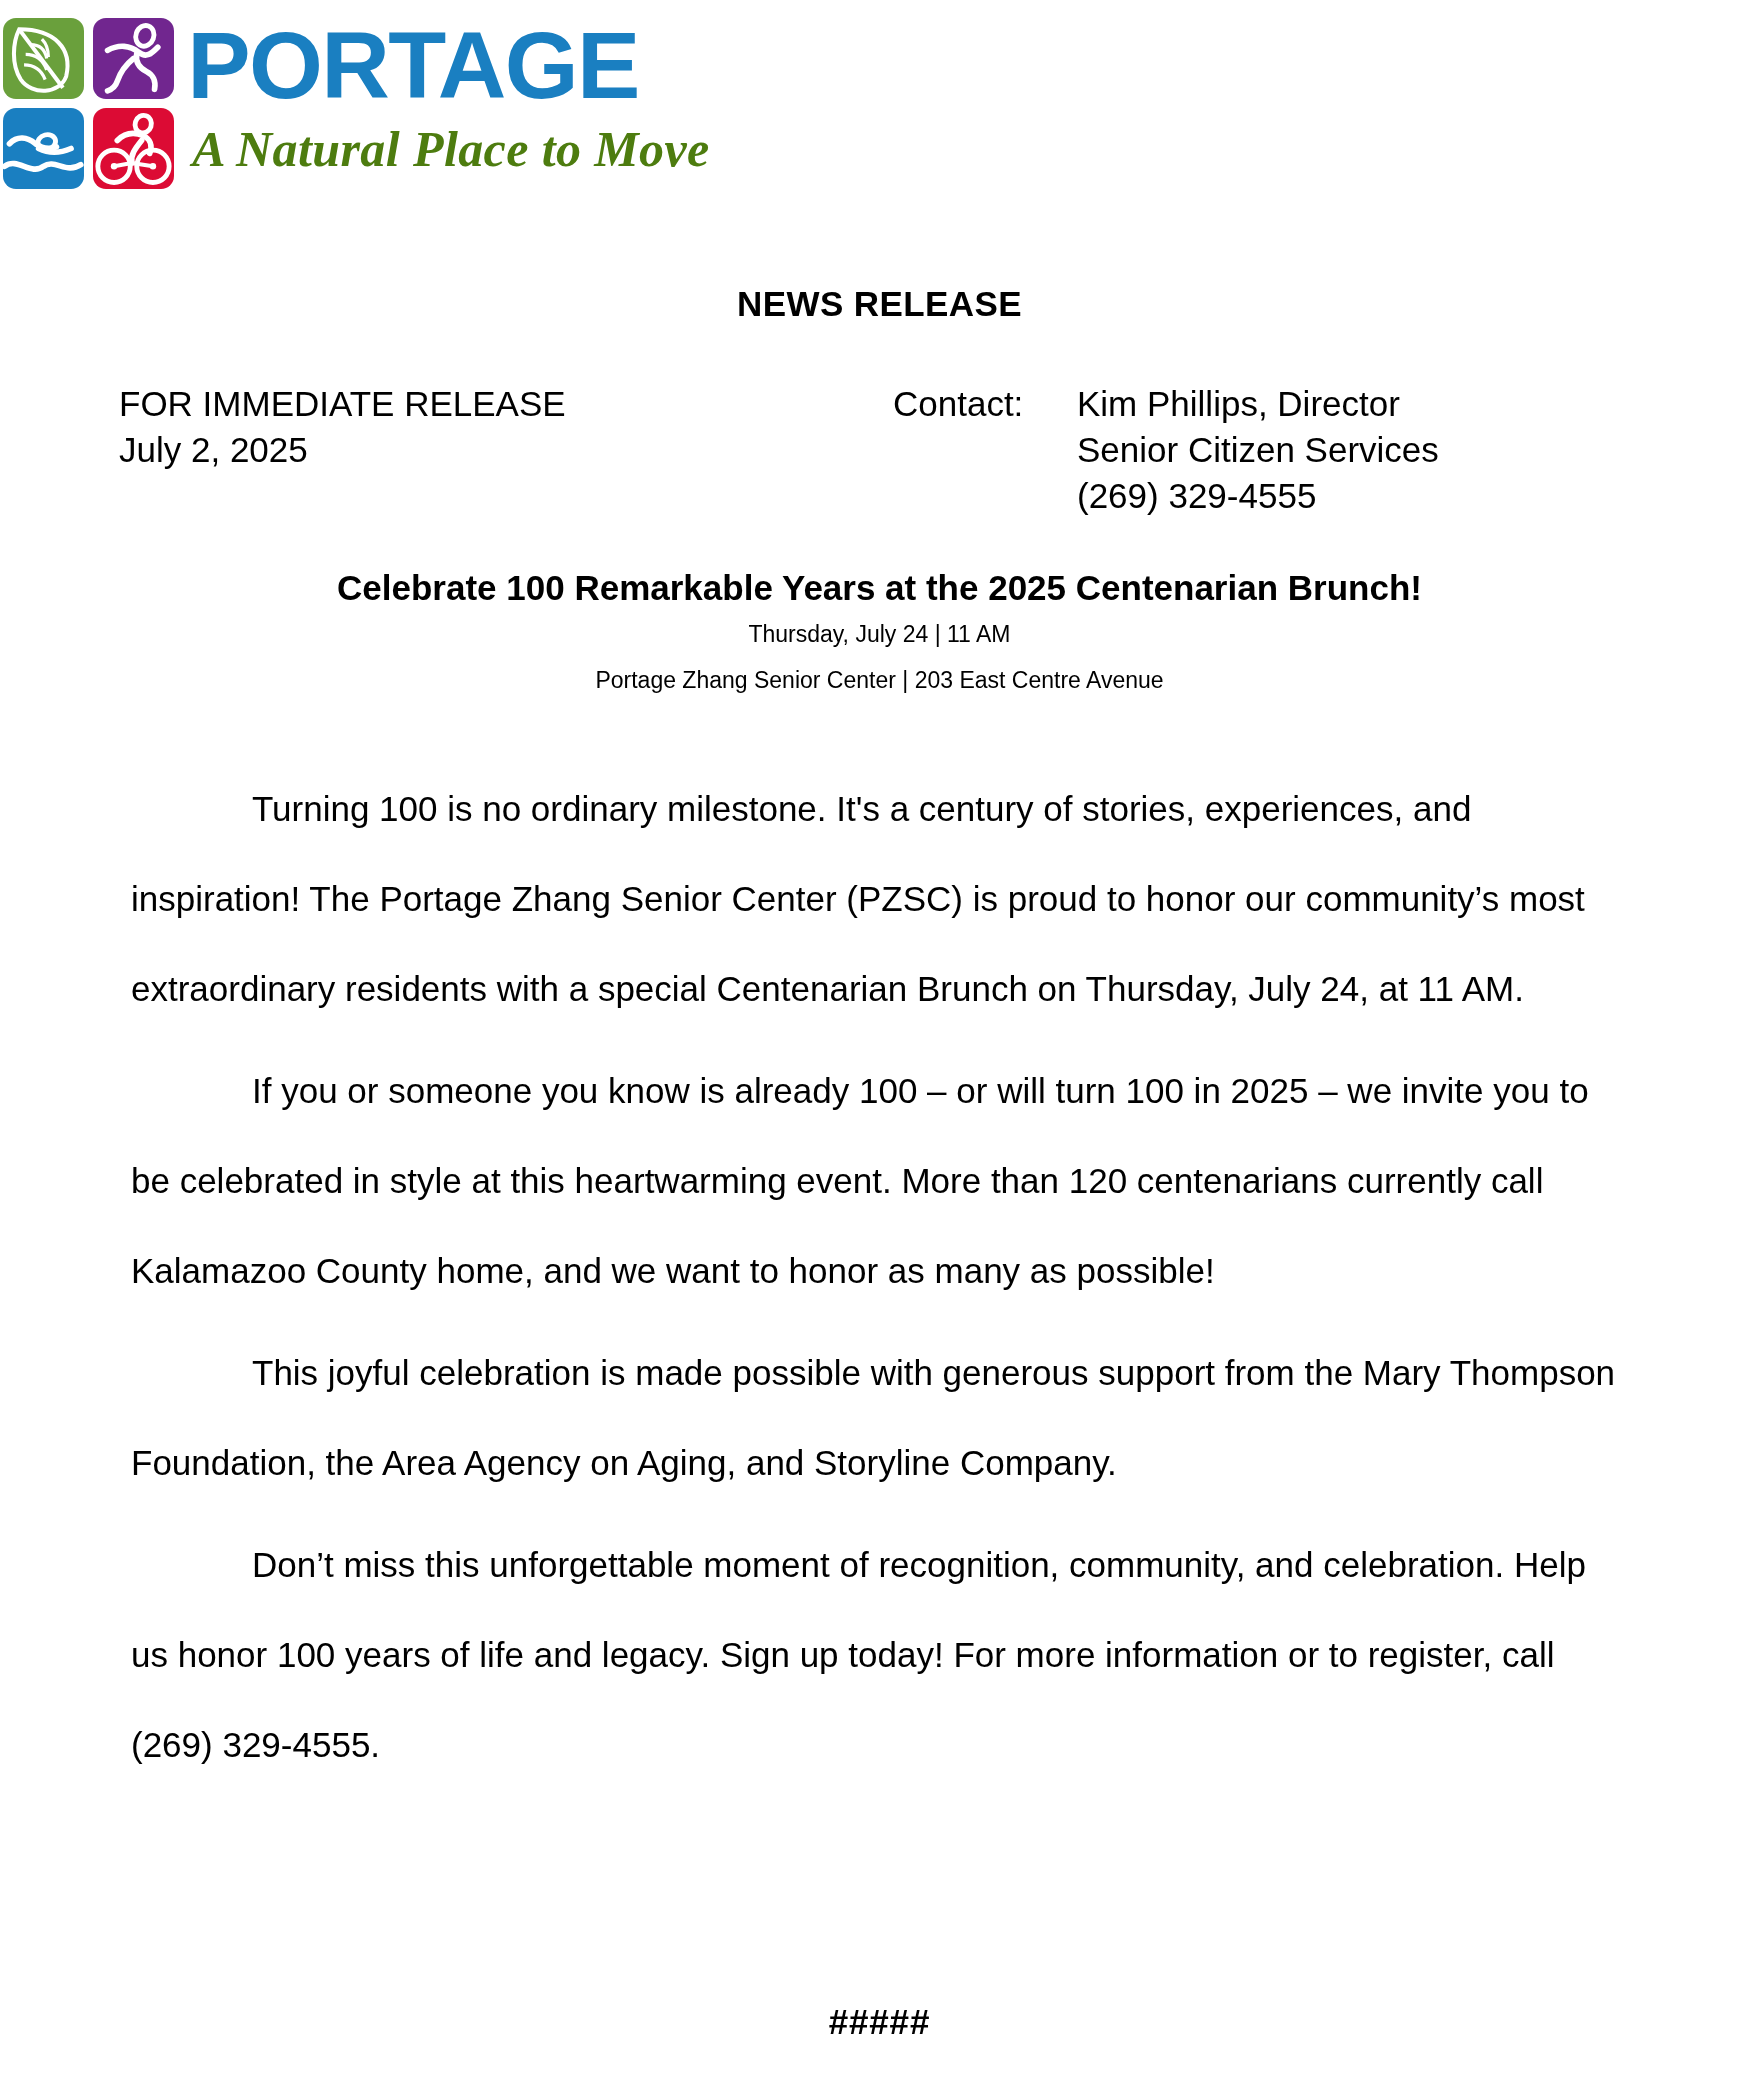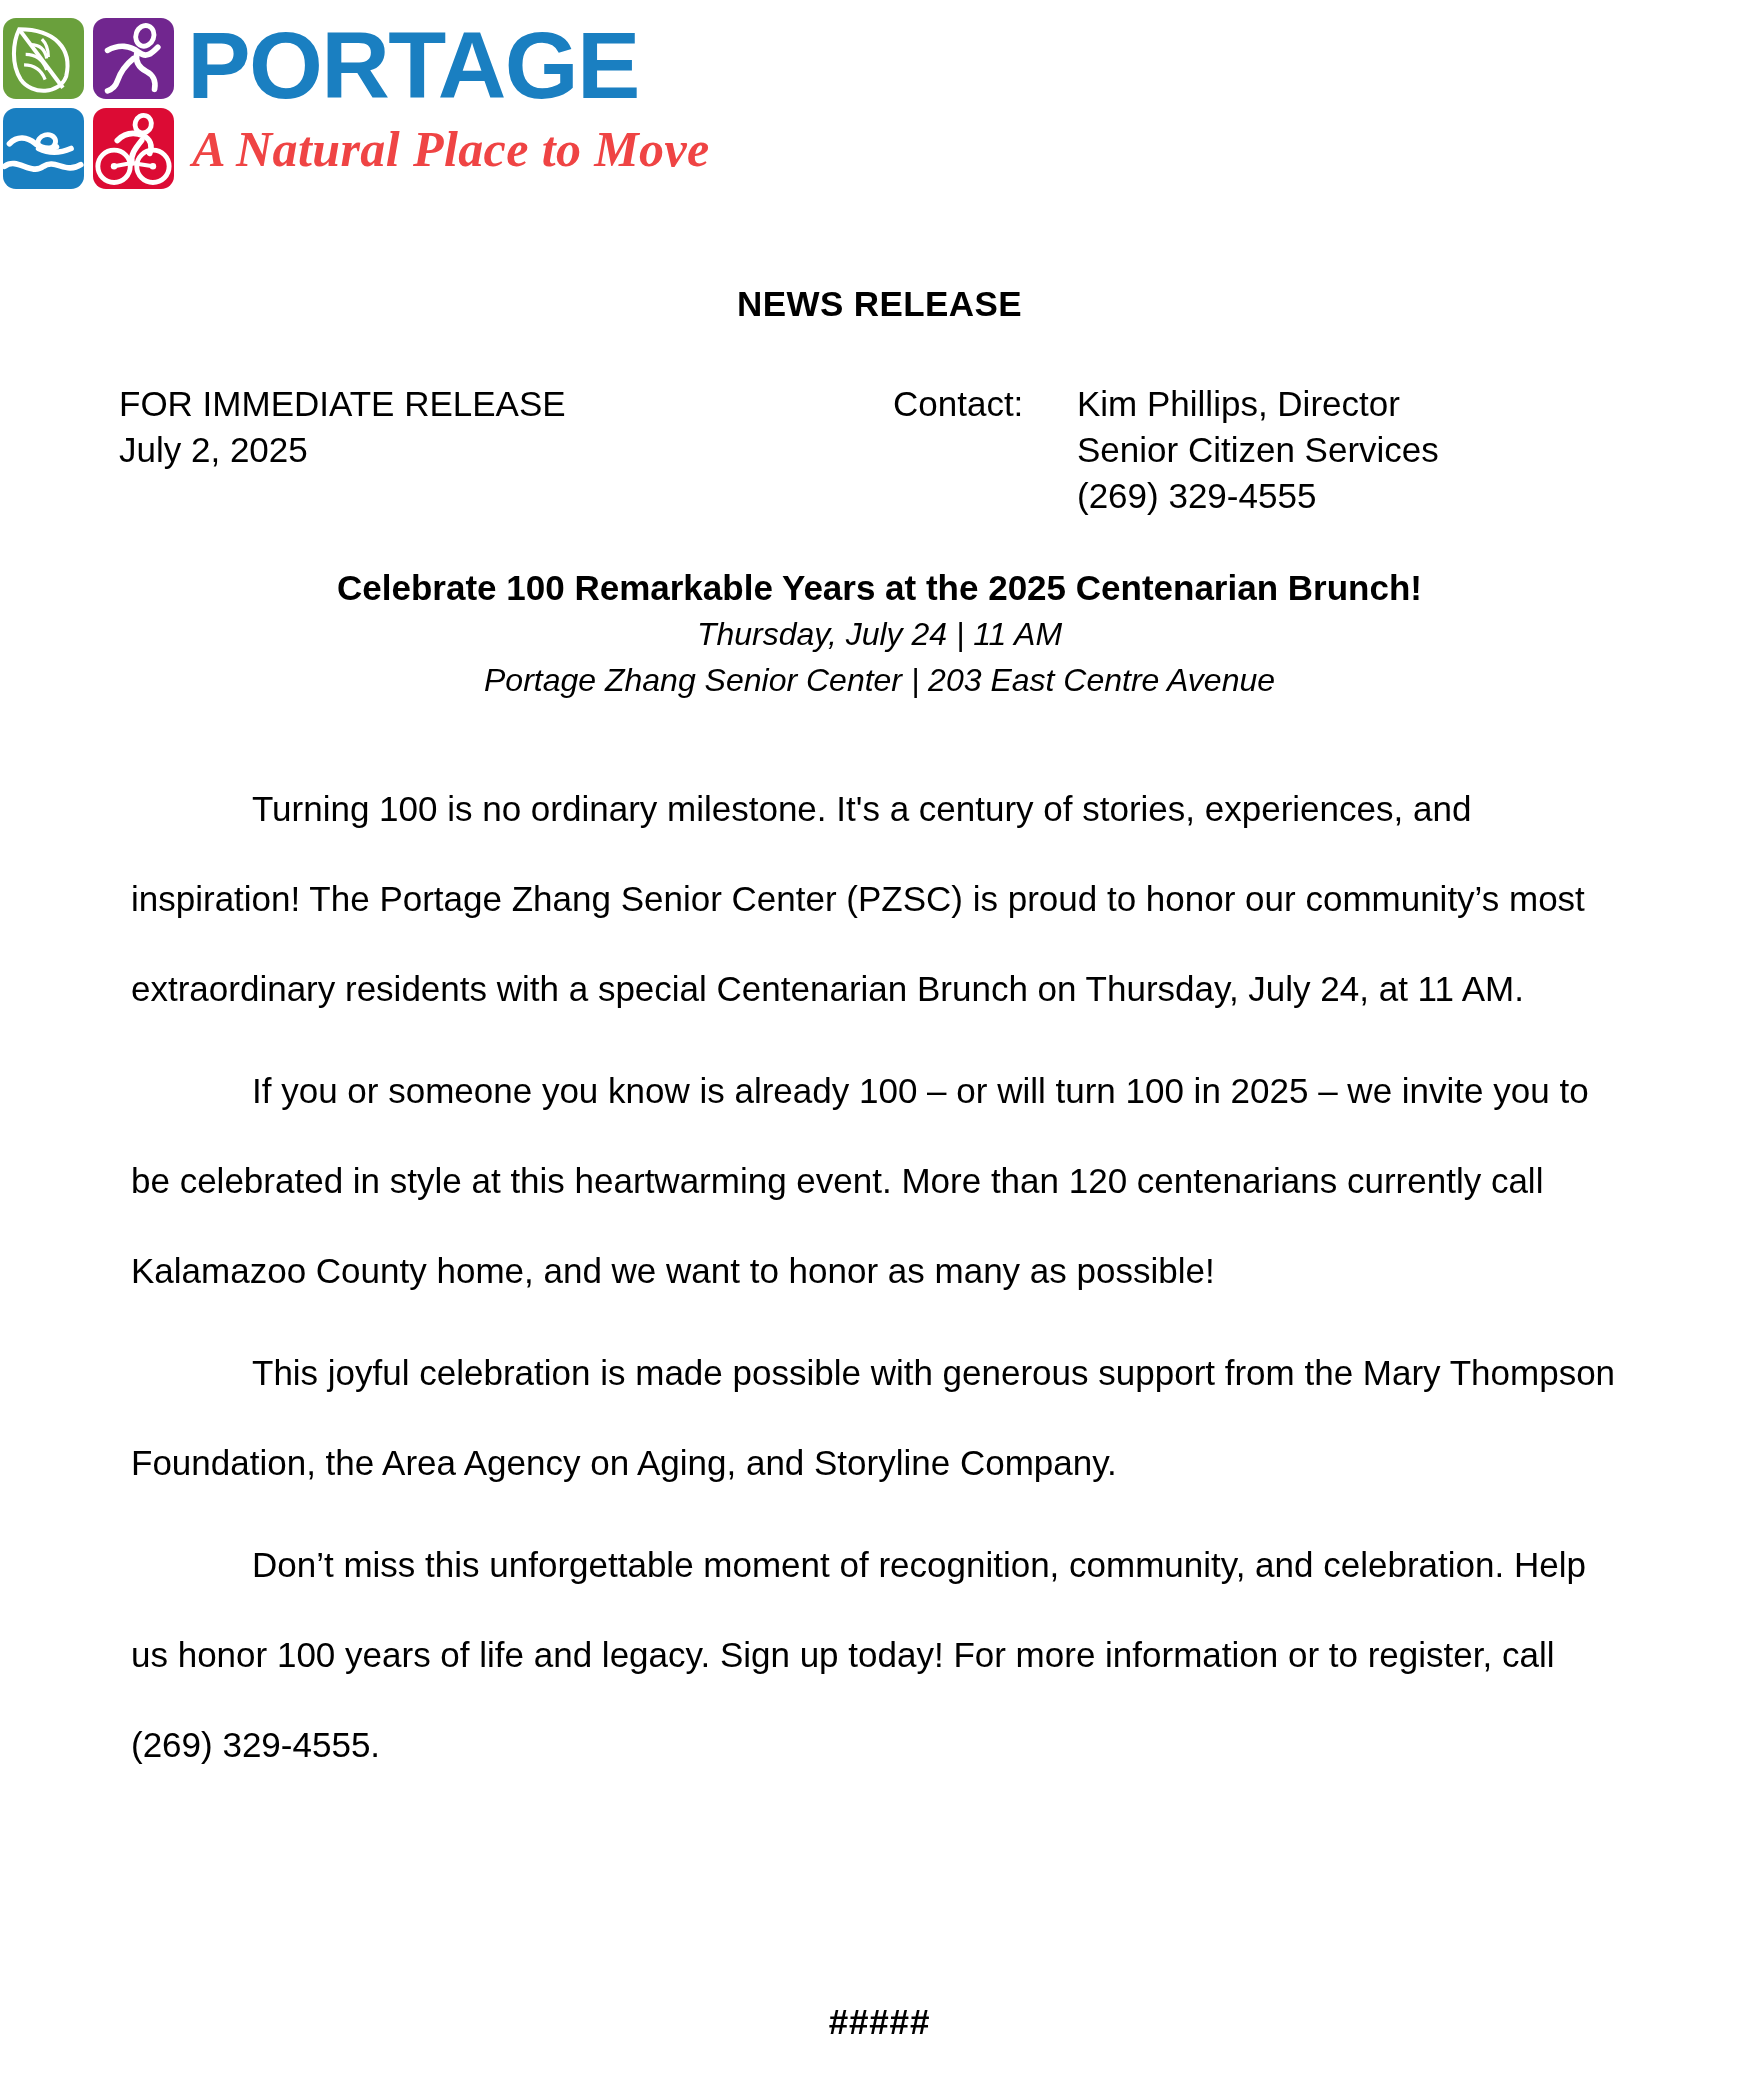--- a/index.html
+++ b/index.html
@@ -106,23 +106,22 @@
     left: 0; top: 565px;
     width: 1521px;
     text-align: center;
   }
   .headline {
     font-size: 35px;
     font-weight: bold;
     line-height: 46px;
   }
   .subhead {
-    font-size: 32px;
-    line-height: 46px;
-    font-style: italic;
+    font-size: 23px;
+    line-height: 46px;
   }
 
   .body-block {
     position: absolute;
     left: 0; top: 752px;
     width: 1521px;
   }
   .body-par {
     font-size: 35px;
     line-height: 90px;
@@ -185,21 +184,21 @@
         <circle cx="74" cy="72" r="4" fill="#ffffff"></circle>
         <ellipse cx="62" cy="20" rx="10" ry="11" transform="rotate(18 62 20)" fill="none" stroke="#ffffff" stroke-width="6"></ellipse>
         <path d="M30 40 C 40 30, 52 30, 62 34 C 70 38, 74 46, 70 56" fill="none" stroke="#ffffff" stroke-width="7" stroke-linecap="round"></path>
         <path d="M60 40 C 52 50, 46 58, 48 68" fill="none" stroke="#ffffff" stroke-width="7" stroke-linecap="round"></path>
         <path d="M48 68 L 26 72 M48 68 L 74 72" fill="none" stroke="#ffffff" stroke-width="5" stroke-linecap="round"></path>
       </svg>
     </div>
   </div>
 
   <div class="wordmark" style="color:#1a7fc1">PORTAGE</div>
-  <div class="tagline" style="color:#ef4444">A Natural Place to Move</div>
+  <div class="tagline" style="color:#4d7c0f">A Natural Place to Move</div>
 </div>
 
 <div class="page">
 
   <div class="news-release-title">NEWS RELEASE</div>
 
   <div class="contact-block">
     <div class="contact-left">
       <div>FOR IMMEDIATE RELEASE</div>
       <div>July 2, 2025</div>

